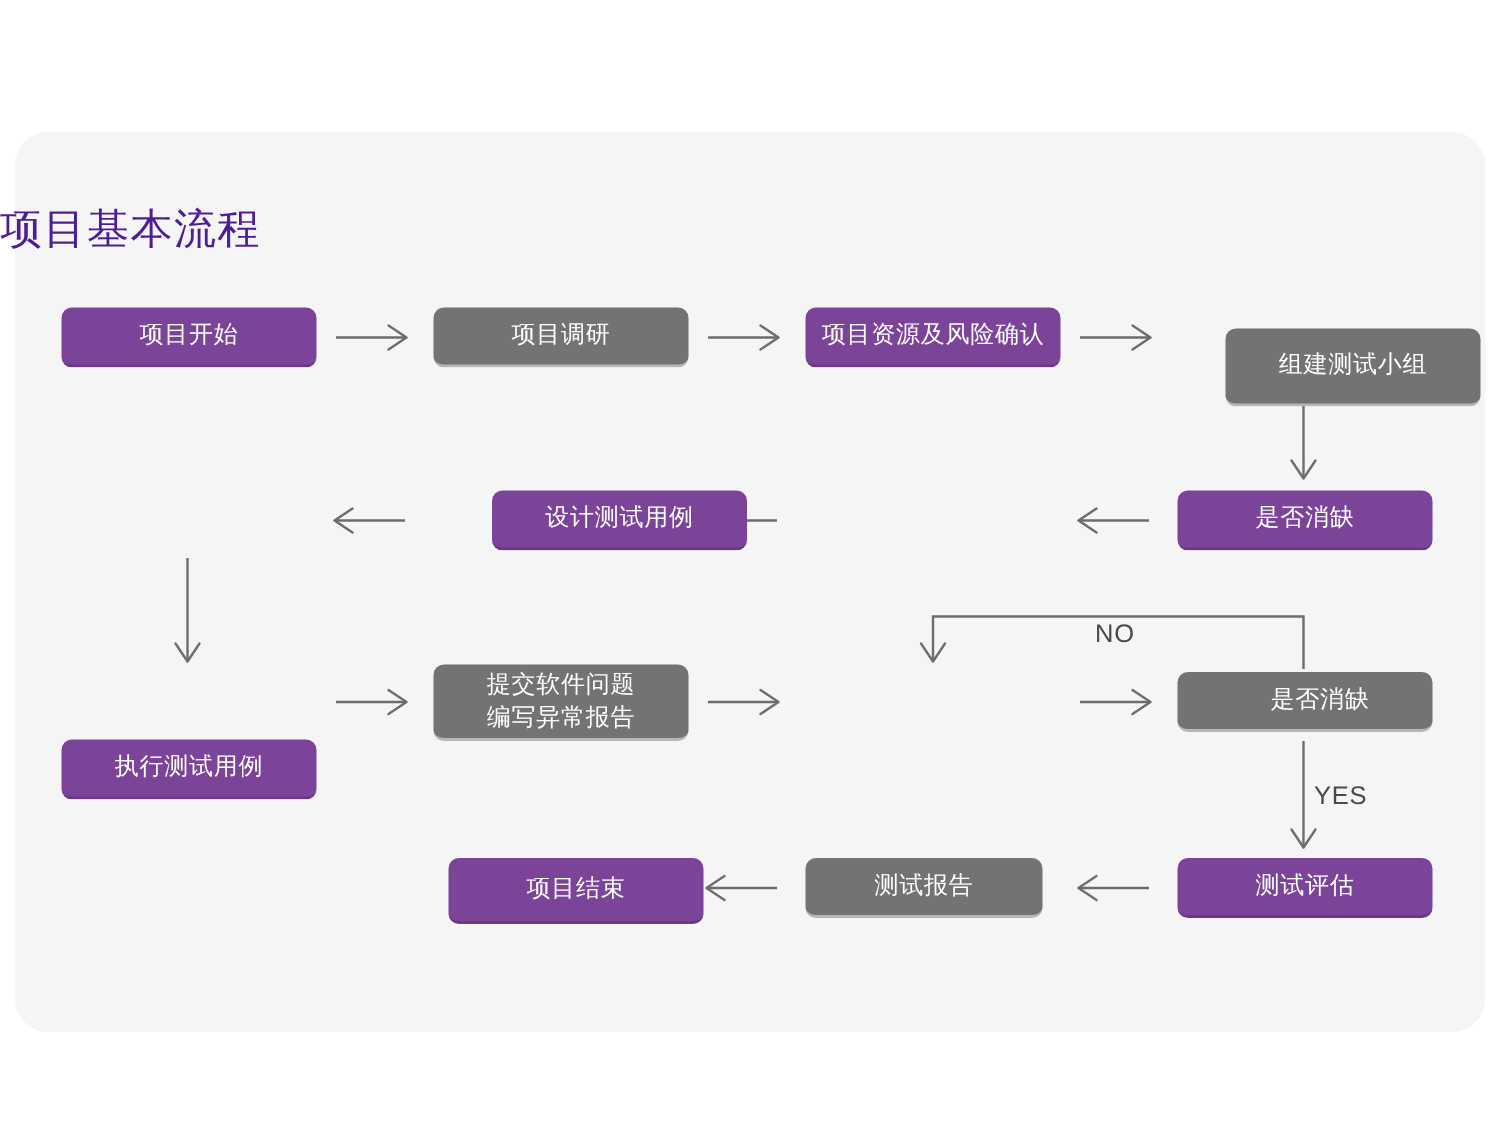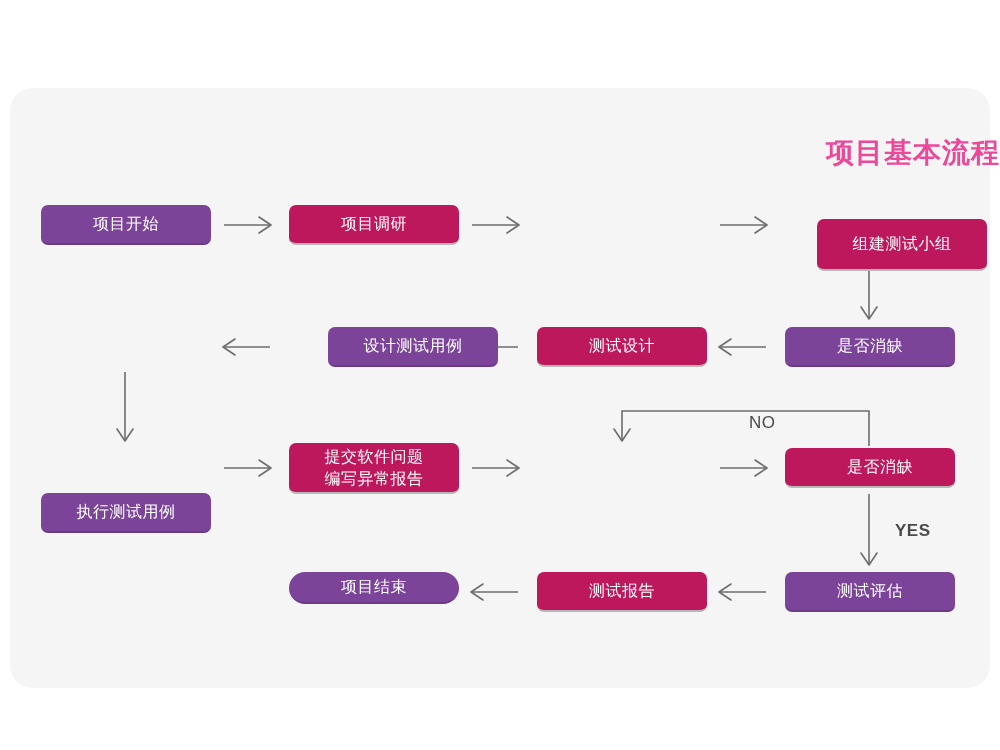--- a/index.html
+++ b/index.html
@@ -26,24 +26,24 @@
     width: 980px;
     height: 600px;
     background: #f5f5f5;
     border-radius: 22px;
   }
   #chart-title {
     position: absolute;
     left: 0;
     top: 130px;
     width: 1000px;
-    text-align: right;
+    text-align: left;
     font-size: 28px;
-    font-weight: 700;
-    color: #ec4899;
+    font-weight: 400;
+    color: #4c1d95;
     letter-spacing: 1px;
     line-height: 46px;
   }
   .node {
     position: absolute;
     box-sizing: border-box;
     border-radius: 7px;
     display: flex;
     align-items: center;
     justify-content: center;
@@ -53,21 +53,21 @@
     color: #ffffff;
     letter-spacing: 0.5px;
     white-space: pre-line;
     user-select: none;
   }
   .node.purple {
     background: #7b4499;
     border-bottom: 2px solid #6a3a85;
   }
   .node.gray {
-    background: #be185d;
+    background: #737373;
     border-bottom: 2px solid #b7b7b7;
   }
   .edge-svg {
     position: absolute;
     left: 0;
     top: 0;
     width: 1000px;
     height: 750px;
     pointer-events: none;
     overflow: visible;
@@ -83,21 +83,20 @@
     stroke-width: 1.6;
     stroke-linecap: round;
     stroke-linejoin: round;
   }
   .edge-label {
     position: absolute;
     font-size: 17px;
     color: #4a4a4a;
     letter-spacing: 0.5px;
     user-select: none;
-    margin-left: 19px;
   }
 </style>
 </head>
 <body>
 
 <div id="stage">
 
   <div id="panel"></div>
 
   <div id="chart-title">项目基本流程</div>
@@ -167,32 +166,32 @@
       <line class="edge-line" x1="766" y1="592" x2="720" y2="592"></line>
       <polyline class="edge-head" points="731,584 719,592 731,600"></polyline>
     </g>
     <g>
       <line class="edge-line" x1="518" y1="592" x2="472" y2="592"></line>
       <polyline class="edge-head" points="483,584 471,592 483,600"></polyline>
     </g>
   </svg>
 
   <div class="edge-label" style="left:730px; top:413px;">NO</div>
-  <div class="edge-label" style="left:876px; top:521px;font-weight:bold;">YES</div>
+  <div class="edge-label" style="left:876px; top:521px;">YES</div>
 
   <div class="node purple" style="left:41px;  top:205px; width:170px; height:40px;">项目开始</div>
   <div class="node gray" style="left:289px; top:205px; width:170px; height:40px;">项目调研</div>
+  <div class="node purple" style="left:537px; top:205px; width:170px; height:40px;">项目资源及风险确认</div>
   <div class="node gray" style="left:785px; top:219px; width:170px; height:52px;margin-left:32px;">组建测试小组</div>
 
   <div class="node purple" style="left:289px; top:327px; width:170px; height:40px;margin-left:39px;">设计测试用例</div>
-  <div class="node gray" style="left:537px; top:327px; width:170px; height:40px;">测试设计</div>
   <div class="node purple" style="left:785px; top:327px; width:170px; height:40px;">是否消缺</div>
 
   <div class="node purple" style="left:41px;  top:448px; width:170px; height:40px;margin-top:45px;">执行测试用例</div>
   <div class="node gray" style="left:289px; top:443px; width:170px; height:51px;">提交软件问题
 编写异常报告</div>
   <div class="node gray" style="left:785px; top:448px; width:170px; height:40px;padding-left:20px;">是否消缺</div>
 
-  <div class="node purple" style="left:289px; top:572px; width:170px; height:32px;border-radius:16px;">项目结束</div>
-  <div class="node gray" style="left:537px; top:572px; width:170px; height:40px;">测试报告</div>
+  <div class="node purple" style="left:299px; top:572px; width:170px; height:44px;">项目结束</div>
+  <div class="node gray" style="left:537px; top:572px; width:158px; height:40px;">测试报告</div>
   <div class="node purple" style="left:785px; top:572px; width:170px; height:40px;">测试评估</div>
 
 </div>
 
 </body></html>

